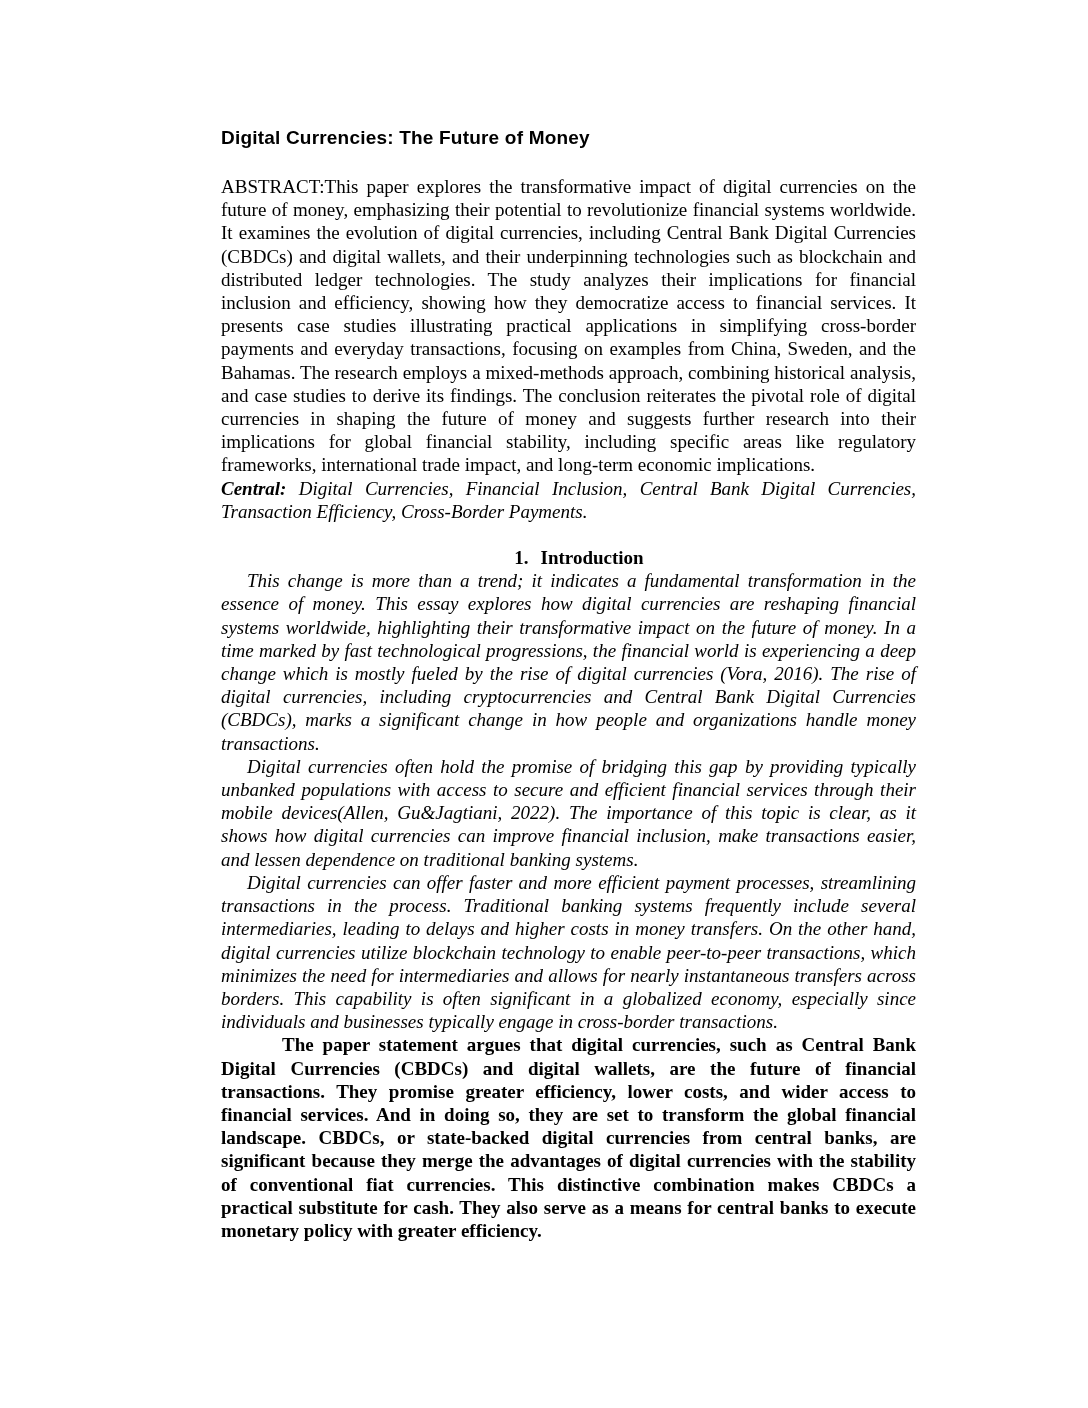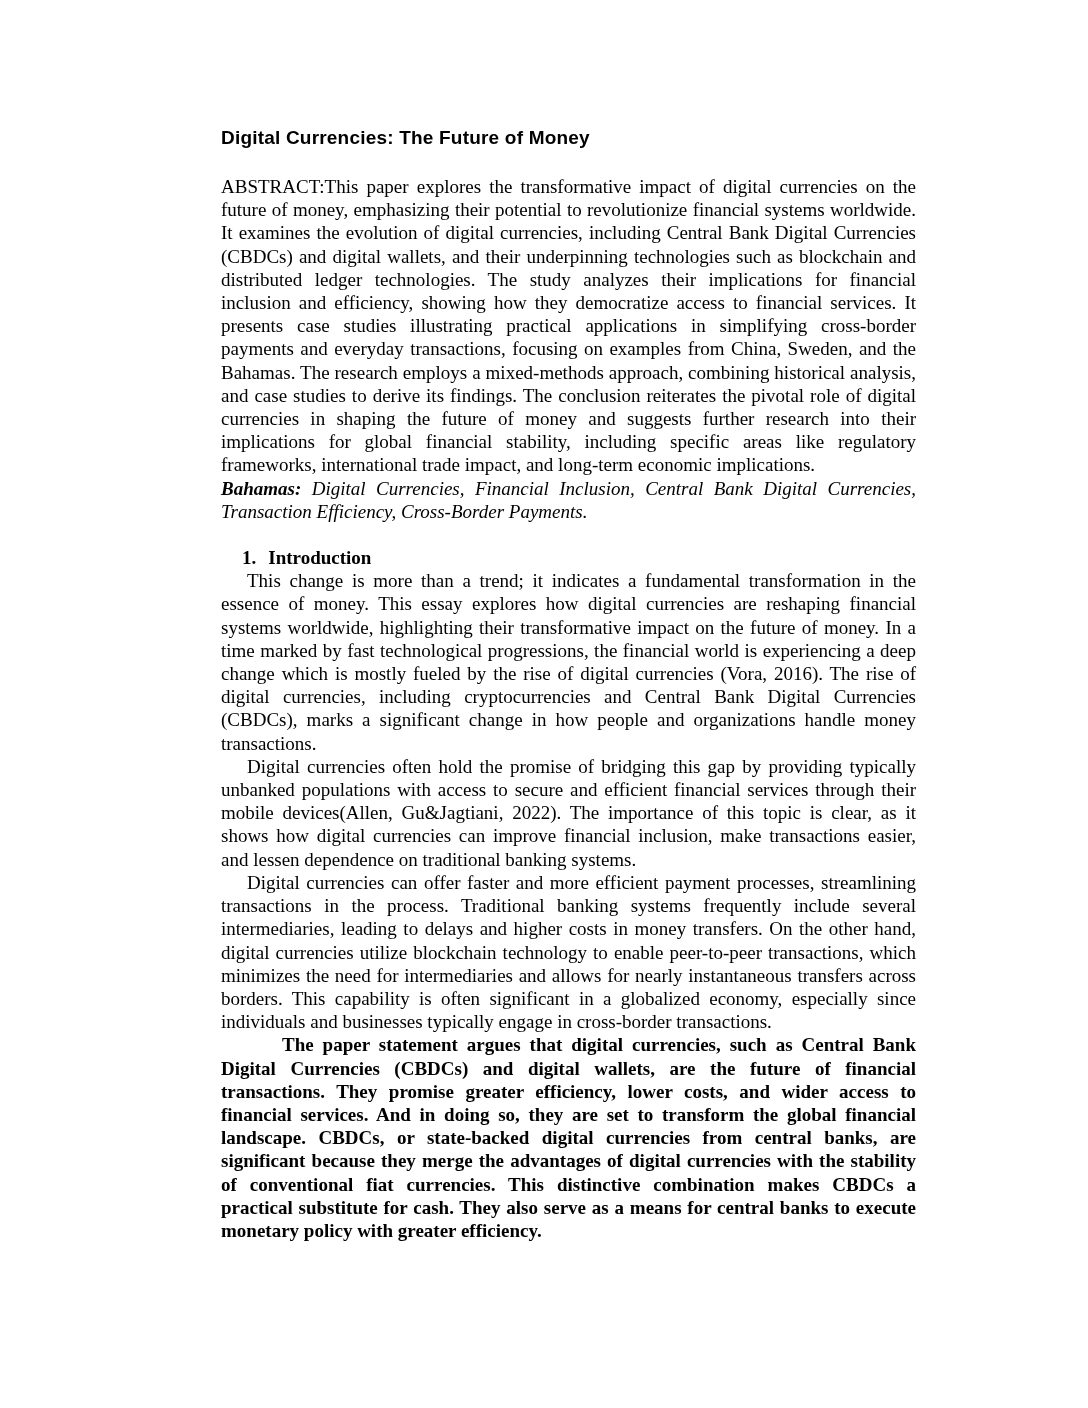--- a/index.html
+++ b/index.html
@@ -49,49 +49,50 @@
     font-weight: bold;
     font-style: italic;
   }
   .section-heading {
     font-family: "Liberation Serif", "DejaVu Serif", serif;
     font-size: 19px;
     line-height: 23.2px;
     font-weight: bold;
     margin: 23px 0 0 0;
     padding-left: 21px;
-    text-align: left;
+    text-align: center;
   }
   .section-number {
     display: inline-block;
     margin-right: 12px;
   }
   p.para {
     margin: 0;
     text-indent: 26px;
+    font-style: italic;
   }
   p.para-big-indent {
     margin: 0;
     text-indent: 61px;
     font-weight: bold;
   }
 </style>
 </head>
 <body>
 
 <div class="page">
   <div class="content">
 
     <h1 class="paper-title">Digital Currencies: The Future of Money</h1>
 
     <div class="body-text">
 
       <p class="abstract"><span class="abstract-label">ABSTRACT:</span><span>This paper explores the transformative impact of digital currencies on the future of money, emphasizing their potential to revolutionize financial systems worldwide. It examines the evolution of digital currencies, including Central Bank Digital Currencies (CBDCs) and digital wallets, and their underpinning technologies such as blockchain and distributed ledger technologies. The study analyzes their implications for financial inclusion and efficiency, showing how they democratize access to financial services. It presents case studies illustrating practical applications in simplifying cross-border payments and everyday transactions, focusing on examples from China, Sweden, and the Bahamas. The research employs a mixed-methods approach, combining historical analysis, and case studies to derive its findings. The conclusion reiterates the pivotal role of digital currencies in shaping the future of money and suggests further research into their implications for global financial stability, including specific areas like regulatory frameworks, international trade impact, and long-term economic implications.</span></p>
 
-      <p class="keywords"><span class="keywords-label">Bahamas:</span><span> Digital Currencies, Financial Inclusion, Central Bank Digital Currencies, Transaction Efficiency, Cross-Border Payments.</span></p>
+      <p class="keywords"><span class="keywords-label">Central:</span><span> Digital Currencies, Financial Inclusion, Central Bank Digital Currencies, Transaction Efficiency, Cross-Border Payments.</span></p>
 
       <h2 class="section-heading"><span class="section-number">1.</span><span>Introduction</span></h2>
 
       <p class="para">This change is more than a trend; it indicates a fundamental transformation in the essence of money. This essay explores how digital currencies are reshaping financial systems worldwide, highlighting their transformative impact on the future of money. In a time marked by fast technological progressions, the financial world is experiencing a deep change which is mostly fueled by the rise of digital currencies (Vora, 2016). The rise of digital currencies, including cryptocurrencies and Central Bank Digital Currencies (CBDCs), marks a significant change in how people and organizations handle money transactions.</p>
 
       <p class="para">Digital currencies often hold the promise of bridging this gap by providing typically unbanked populations with access to secure and efficient financial services through their mobile devices(Allen, Gu&amp;Jagtiani, 2022). The importance of this topic is clear, as it shows how digital currencies can improve financial inclusion, make transactions easier, and lessen dependence on traditional banking systems.</p>
 
       <p class="para">Digital currencies can offer faster and more efficient payment processes, streamlining transactions in the process. Traditional banking systems frequently include several intermediaries, leading to delays and higher costs in money transfers. On the other hand, digital currencies utilize blockchain technology to enable peer-to-peer transactions, which minimizes the need for intermediaries and allows for nearly instantaneous transfers across borders. This capability is often significant in a globalized economy, especially since individuals and businesses typically engage in cross-border transactions.</p>
 
       <p class="para-big-indent">The paper statement argues that digital currencies, such as Central Bank Digital Currencies (CBDCs) and digital wallets, are the future of financial transactions. They promise greater efficiency, lower costs, and wider access to financial services. And in doing so, they are set to transform the global financial landscape. CBDCs, or state-backed digital currencies from central banks, are significant because they merge the advantages of digital currencies with the stability of conventional fiat currencies. This distinctive combination makes CBDCs a practical substitute for cash. They also serve as a means for central banks to execute monetary policy with greater efficiency.</p>

